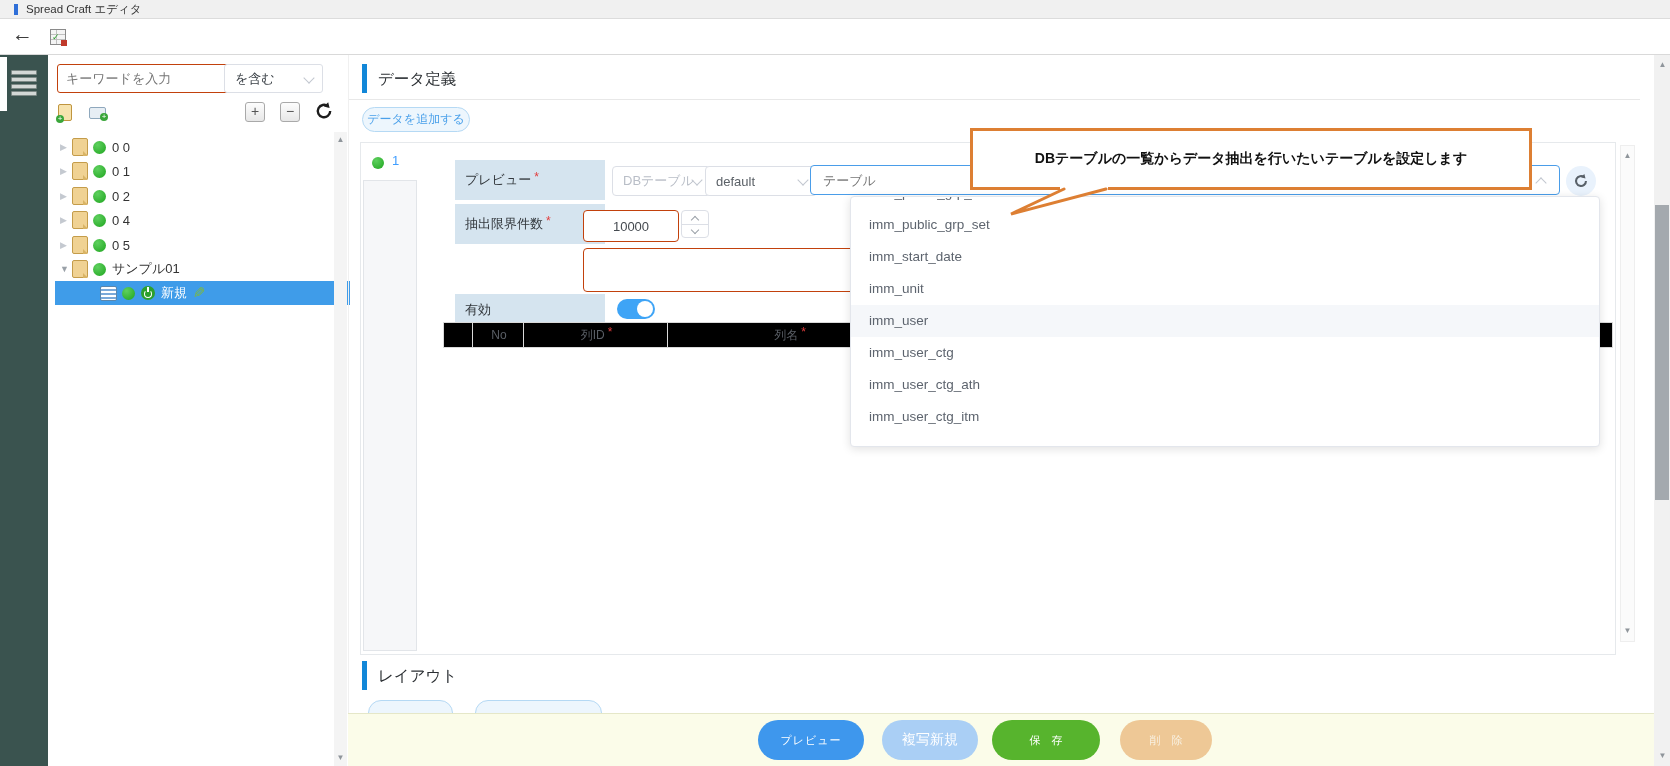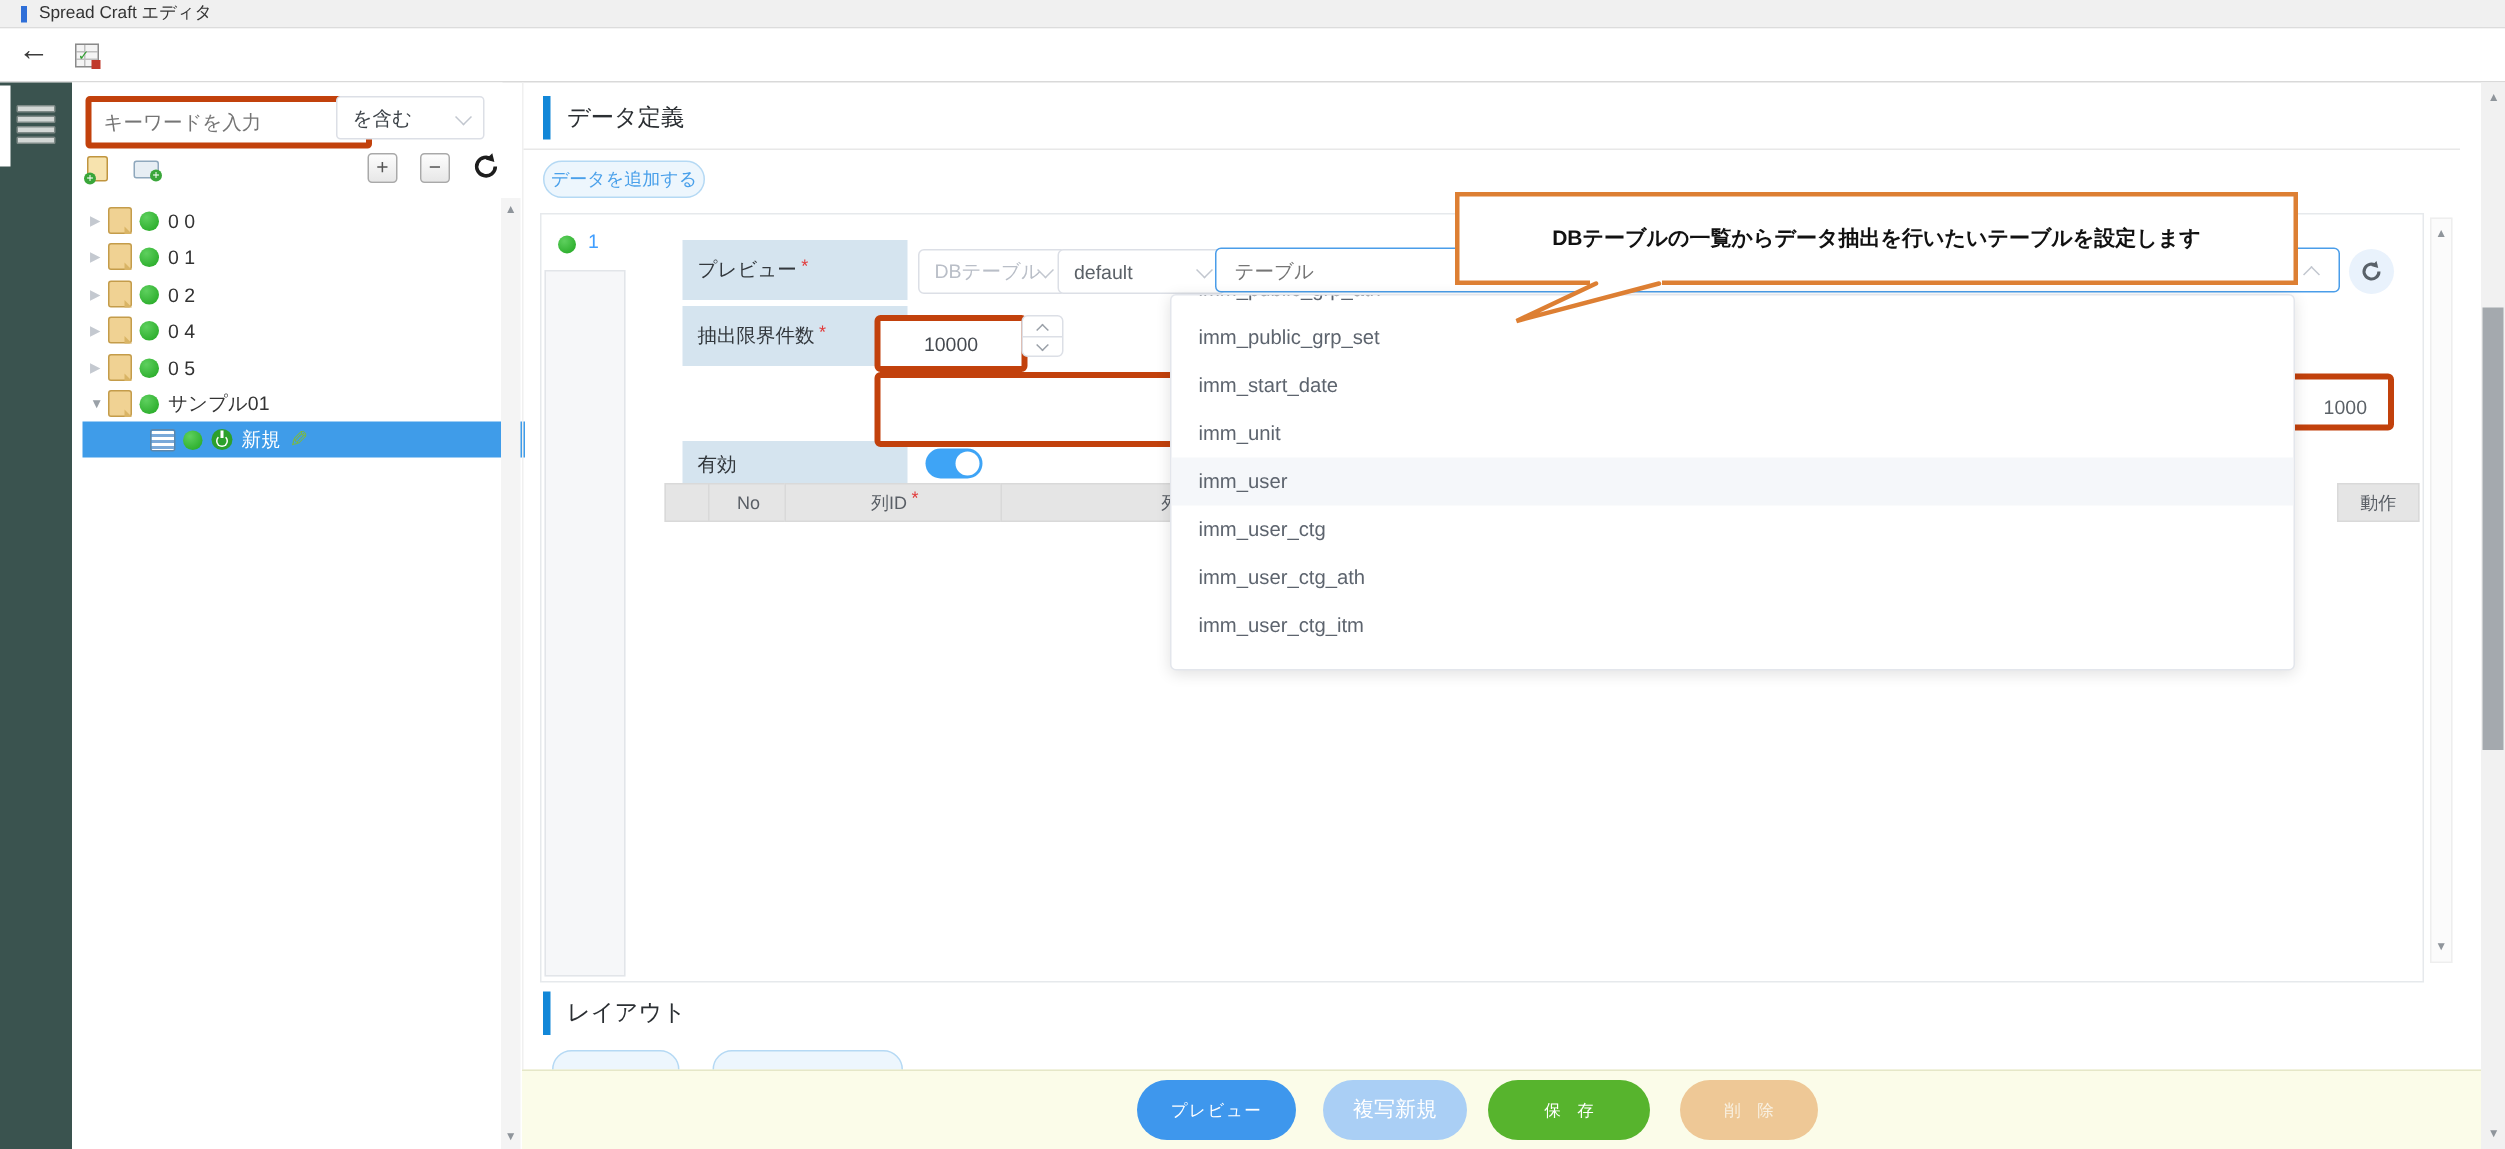--- a/index.html
+++ b/index.html
@@ -27,22 +27,22 @@
   .doc-ic::after{content:"";position:absolute;right:-1px;bottom:-1px;border-left:5px solid #d9b465;border-top:5px solid transparent;}
   .gdot{width:13px;height:13px;border-radius:50%;background:radial-gradient(circle at 35% 30%,#5ed05e,#1fa51f);margin-right:6px;}
   .power{width:14px;height:14px;border-radius:50%;background:#2ca02c;position:relative;}
   .power::before{content:"";position:absolute;left:3px;top:4px;width:6px;height:6px;border:1.6px solid #fff;border-radius:50%;border-top-color:transparent;}
   .power::after{content:"";position:absolute;left:6px;top:1px;width:2px;height:5px;background:#fff;}
   .licon{width:15px;height:13px;background:repeating-linear-gradient(180deg,#fff 0 2px,#7aa9d9 2px 4px);border:1px solid #5b87ad;border-radius:2px;}
   
   .label-cell{background:#d5e4ef;font-size:13px;color:#33383d;display:flex;align-items:center;padding-left:10px;}
   .req{color:#e23c3c;font-size:12px;margin-left:3px;position:relative;top:-3px;}
   .sel{background:#fff;border:1px solid #dcdfe6;border-radius:4px;font-size:13px;display:flex;align-items:center;padding-left:10px;position:absolute;}
-  .inp{background:#fff;border:4px solid #c2410c;border-radius:4px;font-size:13px;color:#454a50;position:absolute;font-family:inherit;outline:none;}
-  .thead{position:absolute;height:24px;background:#e5e5e5;border:1px solid #d9d9d9;font-size:12px;color:#5a5f66;display:flex;align-items:center;justify-content:center;}
+  .inp{background:#fff;border:1px solid #c2410c;border-radius:4px;font-size:13px;color:#454a50;position:absolute;font-family:inherit;outline:none;}
+  .thead{position:absolute;height:24px;background:#000000;border:1px solid #d9d9d9;font-size:12px;color:#5a5f66;display:flex;align-items:center;justify-content:center;}
   .pill{border:1px solid #b5d9f4;background:#edf6fd;color:#4aa0ea;border-radius:13px;font-size:12px;display:flex;align-items:center;justify-content:center;}
   .secbar{width:5px;background:#1287d8;}
   .sectitle{font-size:15.5px;color:#2b2f33;}
   .ddrow{position:absolute;left:0;width:100%;height:32px;line-height:32px;padding-left:18px;font-size:13.5px;color:#5d646e;box-sizing:border-box;}
   .fbtn{position:absolute;top:720px;height:40px;border:none;border-radius:20px;color:#fff;font-size:11px;font-family:inherit;display:flex;align-items:center;justify-content:center;}
   .hbar{display:block;width:24px;height:3px;background:#d3d8d6;border:1px solid #7e8a87;border-radius:1px;margin-bottom:2px;}
   .tbtn{width:20px;height:20px;border:1px solid #a9a9a9;border-radius:3px;background:linear-gradient(#fdfdfd,#e7e7e7);color:#555;font-size:14px;line-height:17px;text-align:center;}
 </style>
 </head>
 <body>
@@ -226,21 +226,21 @@
   <div class="a secbar" style="left:362px;top:661px;height:29px;"></div>
   <div class="a sectitle txt" style="left:378px;top:661px;line-height:29px;">レイアウト</div>
   <div class="a pill" style="left:368px;top:700px;width:85px;height:26px;"></div>
   <div class="a pill" style="left:475px;top:700px;width:127px;height:26px;"></div>
 
   <div class="a" style="left:1620px;top:145px;width:15px;height:497px;background:#fbfbfb;border:1px solid #eee;">
     <div class="scroll-arrow arr-up a" style="left:0;top:4px;"></div>
     <div class="scroll-arrow arr-down a" style="left:0;bottom:4px;"></div>
   </div>
 
-  <div class="a" style="left:780px;top:196px;width:750px;height:251px;background:#fff;border:1px solid #e3e6ec;border-radius:4px;box-shadow:0 2px 10px rgba(0,0,0,.12);overflow:hidden;z-index:20;">
+  <div class="a" style="left:850px;top:196px;width:750px;height:251px;background:#fff;border:1px solid #e3e6ec;border-radius:4px;box-shadow:0 2px 10px rgba(0,0,0,.12);overflow:hidden;z-index:20;">
     <div class="ddrow" style="top:-20px;">imm_public_grp_ath</div>
     <div class="ddrow" style="top:12px;">imm_public_grp_set</div>
     <div class="ddrow" style="top:44px;">imm_start_date</div>
     <div class="ddrow" style="top:76px;">imm_unit</div>
     <div class="ddrow" style="top:108px;background:#f5f7fa;">imm_user</div>
     <div class="ddrow" style="top:172px;">imm_user_ctg_ath</div>
     <div class="ddrow" style="top:140px;">imm_user_ctg</div>
     <div class="ddrow" style="top:204px;">imm_user_ctg_itm</div>
   </div>
 

